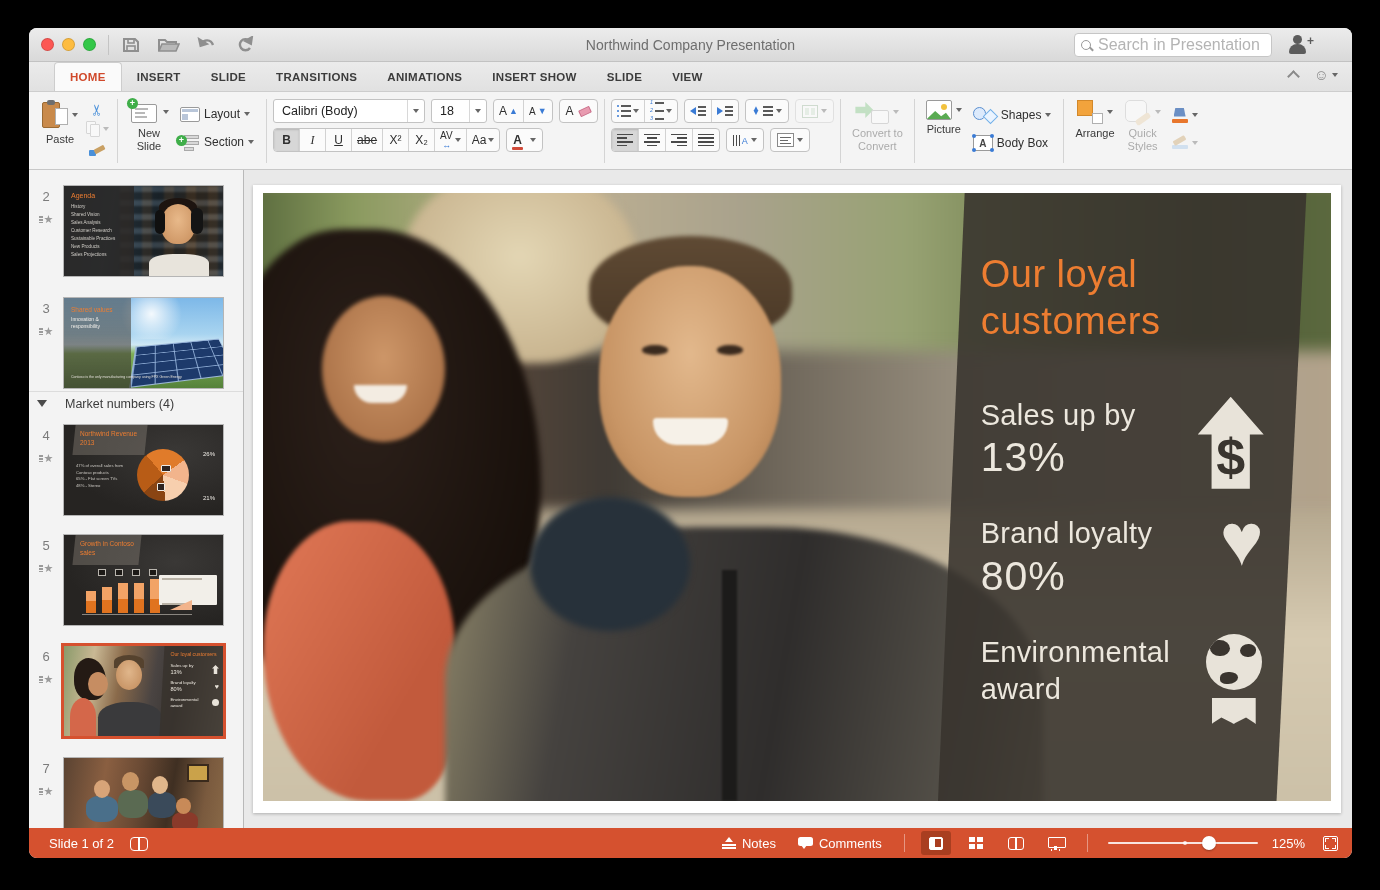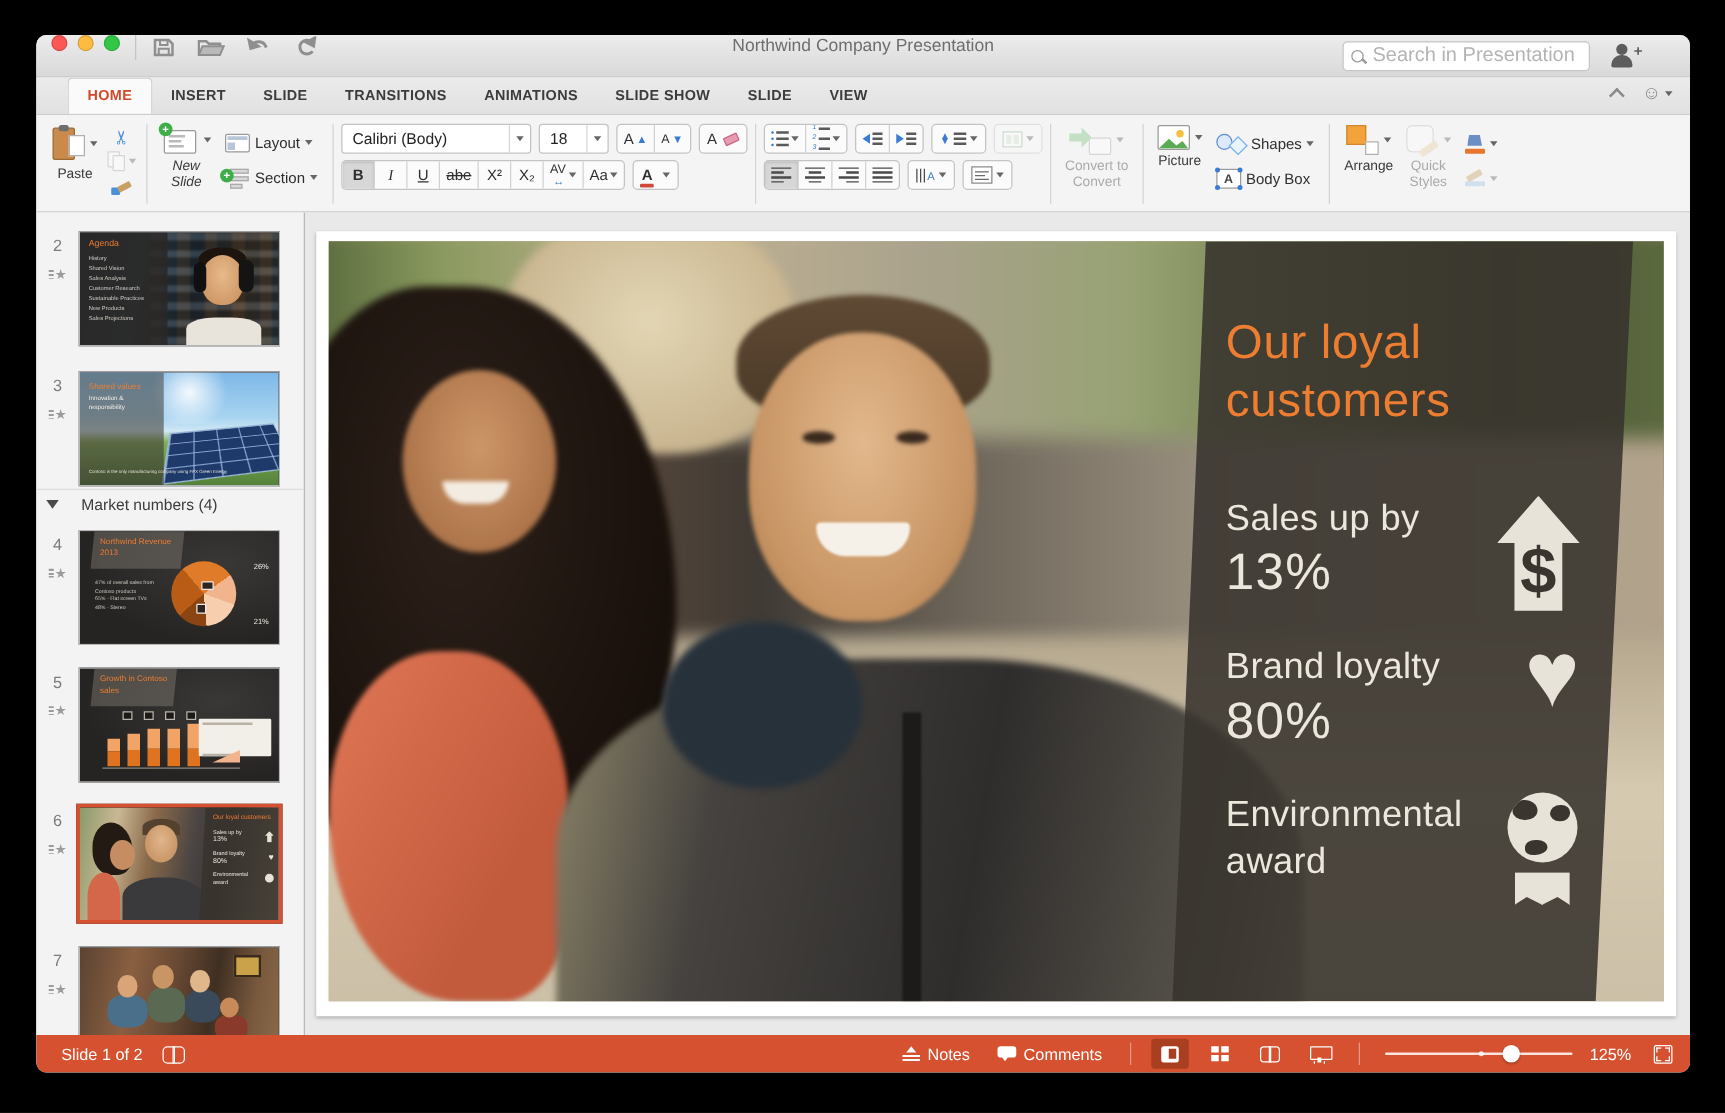--- a/index.html
+++ b/index.html
@@ -1,20 +1,20 @@
 <!DOCTYPE html>
 <html><head>
 <meta charset="utf-8">
 <style>
   html,body{margin:0;padding:0;background:#000;width:1380px;height:890px;font-family:"Liberation Sans",sans-serif;-webkit-font-smoothing:antialiased;}
   *{box-sizing:border-box;}
   .window{position:absolute;left:29px;top:28px;width:1323px;height:830px;border-radius:8px;overflow:hidden;background:#f5f5f5;box-shadow:0 18px 50px rgba(0,0,0,.6);}
 
   
-  .titlebar{position:absolute;left:0;top:0;width:100%;height:34px;background:linear-gradient(#ececec,#d9d9d9);border-bottom:1px solid #c2c2c2;display:flex;align-items:flex-start;padding:0 12px;}
+  .titlebar{position:absolute;left:0;top:0;width:100%;height:34px;background:linear-gradient(#ececec,#d9d9d9);border-bottom:1px solid #c2c2c2;display:flex;align-items:center;padding:0 12px;}
   .tl{width:13px;height:13px;border-radius:50%;margin-right:8px;border:.5px solid rgba(0,0,0,.15);}
   .tl.red{background:#fc5753;} .tl.yel{background:#fdbc40;} .tl.grn{background:#33c748;}
   .tb-sep{width:1px;height:20px;background:#c4c4c4;margin:0 10px 0 4px;}
   .tb-ico{width:24px;height:20px;margin-right:14px;display:flex;align-items:center;justify-content:center;}
   .tb-ico svg{stroke:#8f8f8f;fill:none;stroke-width:2;}
   .tb-title{position:absolute;left:0;right:0;text-align:center;font-size:14px;color:#6e6e6e;pointer-events:none;}
   .searchbox{position:absolute;right:80px;top:5px;width:198px;height:24px;background:#fff;border:1px solid #c6c6c6;border-radius:4px;display:flex;align-items:center;padding:0 6px;}
   .mag{width:10px;height:10px;border:1.7px solid #9a9a9a;border-radius:50%;position:relative;margin-right:5px;flex:none;}
   .mag::after{content:"";position:absolute;width:5px;height:1.7px;background:#9a9a9a;transform:rotate(45deg);right:-4px;bottom:-1px;}
   .searchbox input{border:none;outline:none;font-size:16px;color:#14532d;width:100%;background:transparent;}
@@ -332,21 +332,21 @@
       <span class="plus">+</span>
     </div>
   </div>
 
   <div class="tabrow">
     <div class="tab active">HOME</div>
     <div class="tab">INSERT</div>
     <div class="tab">SLIDE</div>
     <div class="tab">TRANSITIONS</div>
     <div class="tab">ANIMATIONS</div>
-    <div class="tab">SLIDE SHOW</div>
+    <div class="tab">INSERT SHOW</div>
     <div class="tab">SLIDE</div>
     <div class="tab">VIEW</div>
   </div>
   <div class="tabrow-right">
     <span class="chev-up"></span>
     <span class="smiley">
         <span>☺</span>
         <span class="car"></span>
       </span>
   </div>
@@ -392,21 +392,21 @@
         <div style="display:flex;align-items:center;gap:4px;">
           <span class="newslide-ico">
             <i class="pg"></i>
               <i class="ln" style="top:8px;"></i>
               <i class="ln" style="top:12px;width:10px;"></i>
               <i class="ln" style="top:16px;width:12px;"></i>
             <span class="plusbdg">+</span>
           </span>
           <span class="car"></span>
         </div>
-        <div class="biglab" style="width:40px;font-style:italic;">New Slide</div>
+        <div class="biglab" style="width:40px;">New Slide</div>
       </div>
       <div class="minicol" style="height:60px;justify-content:space-around;">
         <div class="smallbtn">
           <span class="layout-ico">
               <i style="left:1px;top:1px;width:16px;height:3px;"></i>
               <i style="left:1px;top:6px;width:6px;height:6px;"></i>
             </span>
           <span>Layout</span>
           <span class="car"></span>
         </div>

